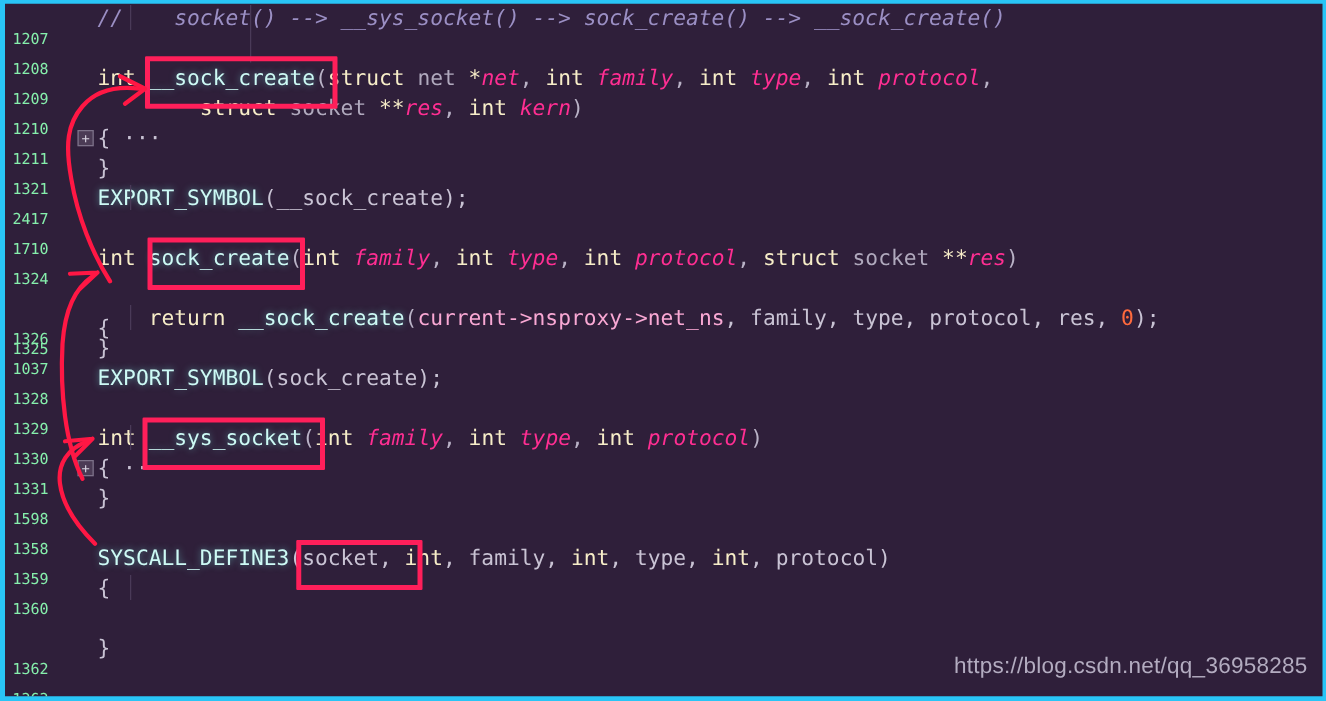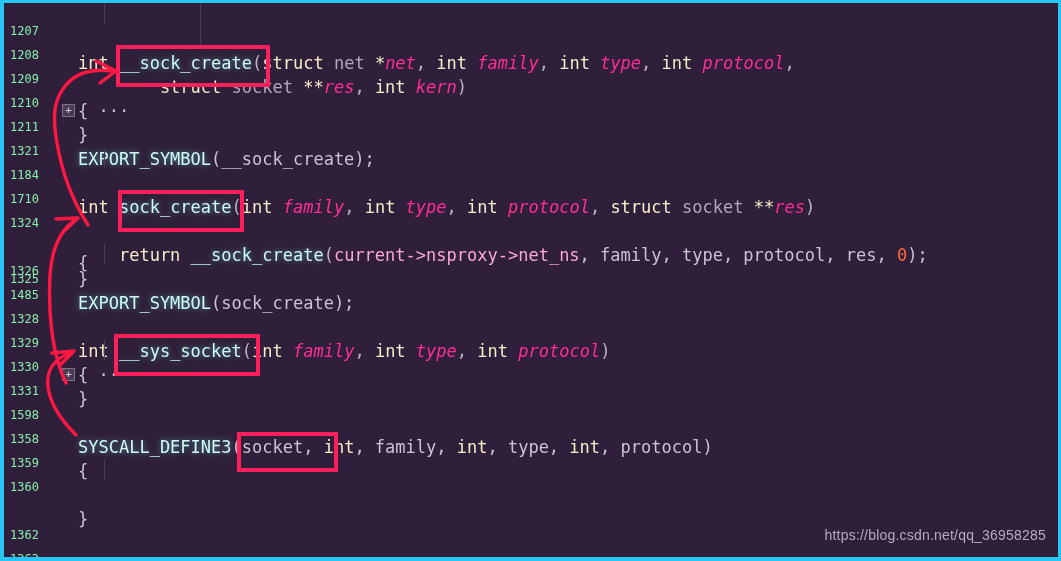--- a/index.html
+++ b/index.html
@@ -105,43 +105,43 @@
     height: 561px;
     pointer-events: none;
   }
 
   
   #watermark {
     position: absolute;
     right: 12px;
     bottom: 14px;
     color: #b3acc0;
-    font-size: 14px;
+    font-size: 18px;
     font-family: "Liberation Sans", sans-serif;
     letter-spacing: .2px;
   }
 </style>
 </head>
 <body>
 
 <div id="screenshot">
 
   <div id="code-area">
-      <div class="code-line" style="top: 0px; position: absolute; left: 0px; right: 0px;"><span class="lineno">1207</span></div>
+      <div class="code-line" style="top: 0px; position: absolute; left: 0px; right: 0px;"><span class="lineno">1207</span><span class="linetext"><span class="t-comment">//    socket() --&gt; __sys_socket() --&gt; sock_create() --&gt; __sock_create()</span></span></div>
       <div class="code-line" style="top: 24px; position: absolute; left: 0px; right: 0px;"><span class="lineno">1208</span><span class="linetext"></span></div>
       <div class="code-line" style="top: 48px; position: absolute; left: 0px; right: 0px;"><span class="lineno">1209</span><span class="linetext"><span class="t-kw">int </span><span class="t-fn">__sock_create</span><span class="t-punct">(</span><span class="t-kw">struct </span><span class="t-type">net </span><span class="t-op">*</span><span class="t-param">net</span><span class="t-punct">, </span><span class="t-kw">int </span><span class="t-param">family</span><span class="t-punct">, </span><span class="t-kw">int </span><span class="t-param">type</span><span class="t-punct">, </span><span class="t-kw">int </span><span class="t-param">protocol</span><span class="t-punct">,</span></span></div>
       <div class="code-line" style="top: 72px; position: absolute; left: 0px; right: 0px;"><span class="lineno">1210</span><span class="linetext"><span class="t-kw">        struct </span><span class="t-type">socket </span><span class="t-op">**</span><span class="t-param">res</span><span class="t-punct">, </span><span class="t-kw">int </span><span class="t-param">kern</span><span class="t-punct">)</span></span></div>
       <div class="code-line" style="top: 96px; position: absolute; left: 0px; right: 0px;"><span class="lineno">1211</span><span class="fold">+</span><span class="linetext"><span class="t-plain">{ ···</span></span></div>
       <div class="code-line" style="top: 120px; position: absolute; left: 0px; right: 0px;"><span class="lineno">1321</span><span class="linetext"><span class="t-plain">}</span></span></div>
-      <div class="code-line" style="top: 144px; position: absolute; left: 0px; right: 0px;"><span class="lineno">1184</span><span class="linetext"><span class="t-fn">EXPORT_SYMBOL</span><span class="t-plain">(__sock_create);</span></span></div>
+      <div class="code-line" style="top: 144px; position: absolute; left: 0px; right: 0px;"><span class="lineno">2417</span><span class="linetext"><span class="t-fn">EXPORT_SYMBOL</span><span class="t-plain">(__sock_create);</span></span></div>
       <div class="code-line" style="top: 168px; position: absolute; left: 0px; right: 0px;"><span class="lineno">1710</span><span class="linetext"></span></div>
       <div class="code-line" style="top: 192px; position: absolute; left: 0px; right: 0px;"><span class="lineno">1324</span><span class="linetext"><span class="t-kw">int </span><span class="t-fn">sock_create</span><span class="t-punct">(</span><span class="t-kw">int </span><span class="t-param">family</span><span class="t-punct">, </span><span class="t-kw">int </span><span class="t-param">type</span><span class="t-punct">, </span><span class="t-kw">int </span><span class="t-param">protocol</span><span class="t-punct">, </span><span class="t-kw">struct </span><span class="t-type">socket </span><span class="t-op">**</span><span class="t-param">res</span><span class="t-punct">)</span></span></div>
       <div class="code-line" style="top: 216px; position: absolute; left: 0px; right: 0px; margin-top: 32px;"><span class="lineno">1325</span><span class="linetext"><span class="t-plain">{</span></span></div>
       <div class="code-line" style="top: 240px; position: absolute; left: 0px; right: 0px;"><span class="lineno">1326</span><span class="linetext"><span class="t-kw">    return </span><span class="t-fn">__sock_create</span><span class="t-punct">(</span><span class="t-member">current</span><span class="t-member">-&gt;</span><span class="t-member">nsproxy</span><span class="t-member">-&gt;</span><span class="t-member">net_ns</span><span class="t-plain">, family, type, protocol, res, </span><span class="t-num">0</span><span class="t-plain">);</span></span></div>
-      <div class="code-line" style="top: 264px; position: absolute; left: 0px; right: 0px;"><span class="lineno">1485</span><span class="linetext"><span class="t-plain">}</span></span></div>
+      <div class="code-line" style="top: 264px; position: absolute; left: 0px; right: 0px;"><span class="lineno">1037</span><span class="linetext"><span class="t-plain">}</span></span></div>
       <div class="code-line" style="top: 288px; position: absolute; left: 0px; right: 0px;"><span class="lineno">1328</span><span class="linetext"><span class="t-fn">EXPORT_SYMBOL</span><span class="t-plain">(sock_create);</span></span></div>
       <div class="code-line" style="top: 312px; position: absolute; left: 0px; right: 0px;"><span class="lineno">1329</span><span class="linetext"></span></div>
       <div class="code-line" style="top: 336px; position: absolute; left: 0px; right: 0px;"><span class="lineno">1330</span><span class="linetext"><span class="t-kw">int </span><span class="t-fn">__sys_socket</span><span class="t-punct">(</span><span class="t-kw">int </span><span class="t-param">family</span><span class="t-punct">, </span><span class="t-kw">int </span><span class="t-param">type</span><span class="t-punct">, </span><span class="t-kw">int </span><span class="t-param">protocol</span><span class="t-punct">)</span></span></div>
       <div class="code-line" style="top: 360px; position: absolute; left: 0px; right: 0px;"><span class="lineno">1331</span><span class="fold">+</span><span class="linetext"><span class="t-plain">{ ···</span></span></div>
       <div class="code-line" style="top: 384px; position: absolute; left: 0px; right: 0px;"><span class="lineno">1598</span><span class="linetext"><span class="t-plain">}</span></span></div>
       <div class="code-line" style="top: 408px; position: absolute; left: 0px; right: 0px; padding-left: 30px;"><span class="lineno">1358</span><span class="linetext"></span></div>
       <div class="code-line" style="top: 432px; position: absolute; left: 0px; right: 0px;"><span class="lineno">1359</span><span class="linetext"><span class="t-fn">SYSCALL_DEFINE3</span><span class="t-plain">(socket, </span><span class="t-kw">int</span><span class="t-plain">, family, </span><span class="t-kw">int</span><span class="t-plain">, type, </span><span class="t-kw">int</span><span class="t-plain">, protocol)</span></span></div>
       <div class="code-line" style="top: 456px; position: absolute; left: 0px; right: 0px;"><span class="lineno">1360</span><span class="linetext"><span class="t-plain">{</span></span></div>
       <div class="code-line" style="top: 504px; position: absolute; left: 0px; right: 0px;"><span class="lineno">1362</span><span class="linetext"><span class="t-plain">}</span></span></div>
       <div class="code-line" style="top: 528px; position: absolute; left: 0px; right: 0px;"><span class="lineno">1363</span><span class="linetext"></span></div>

